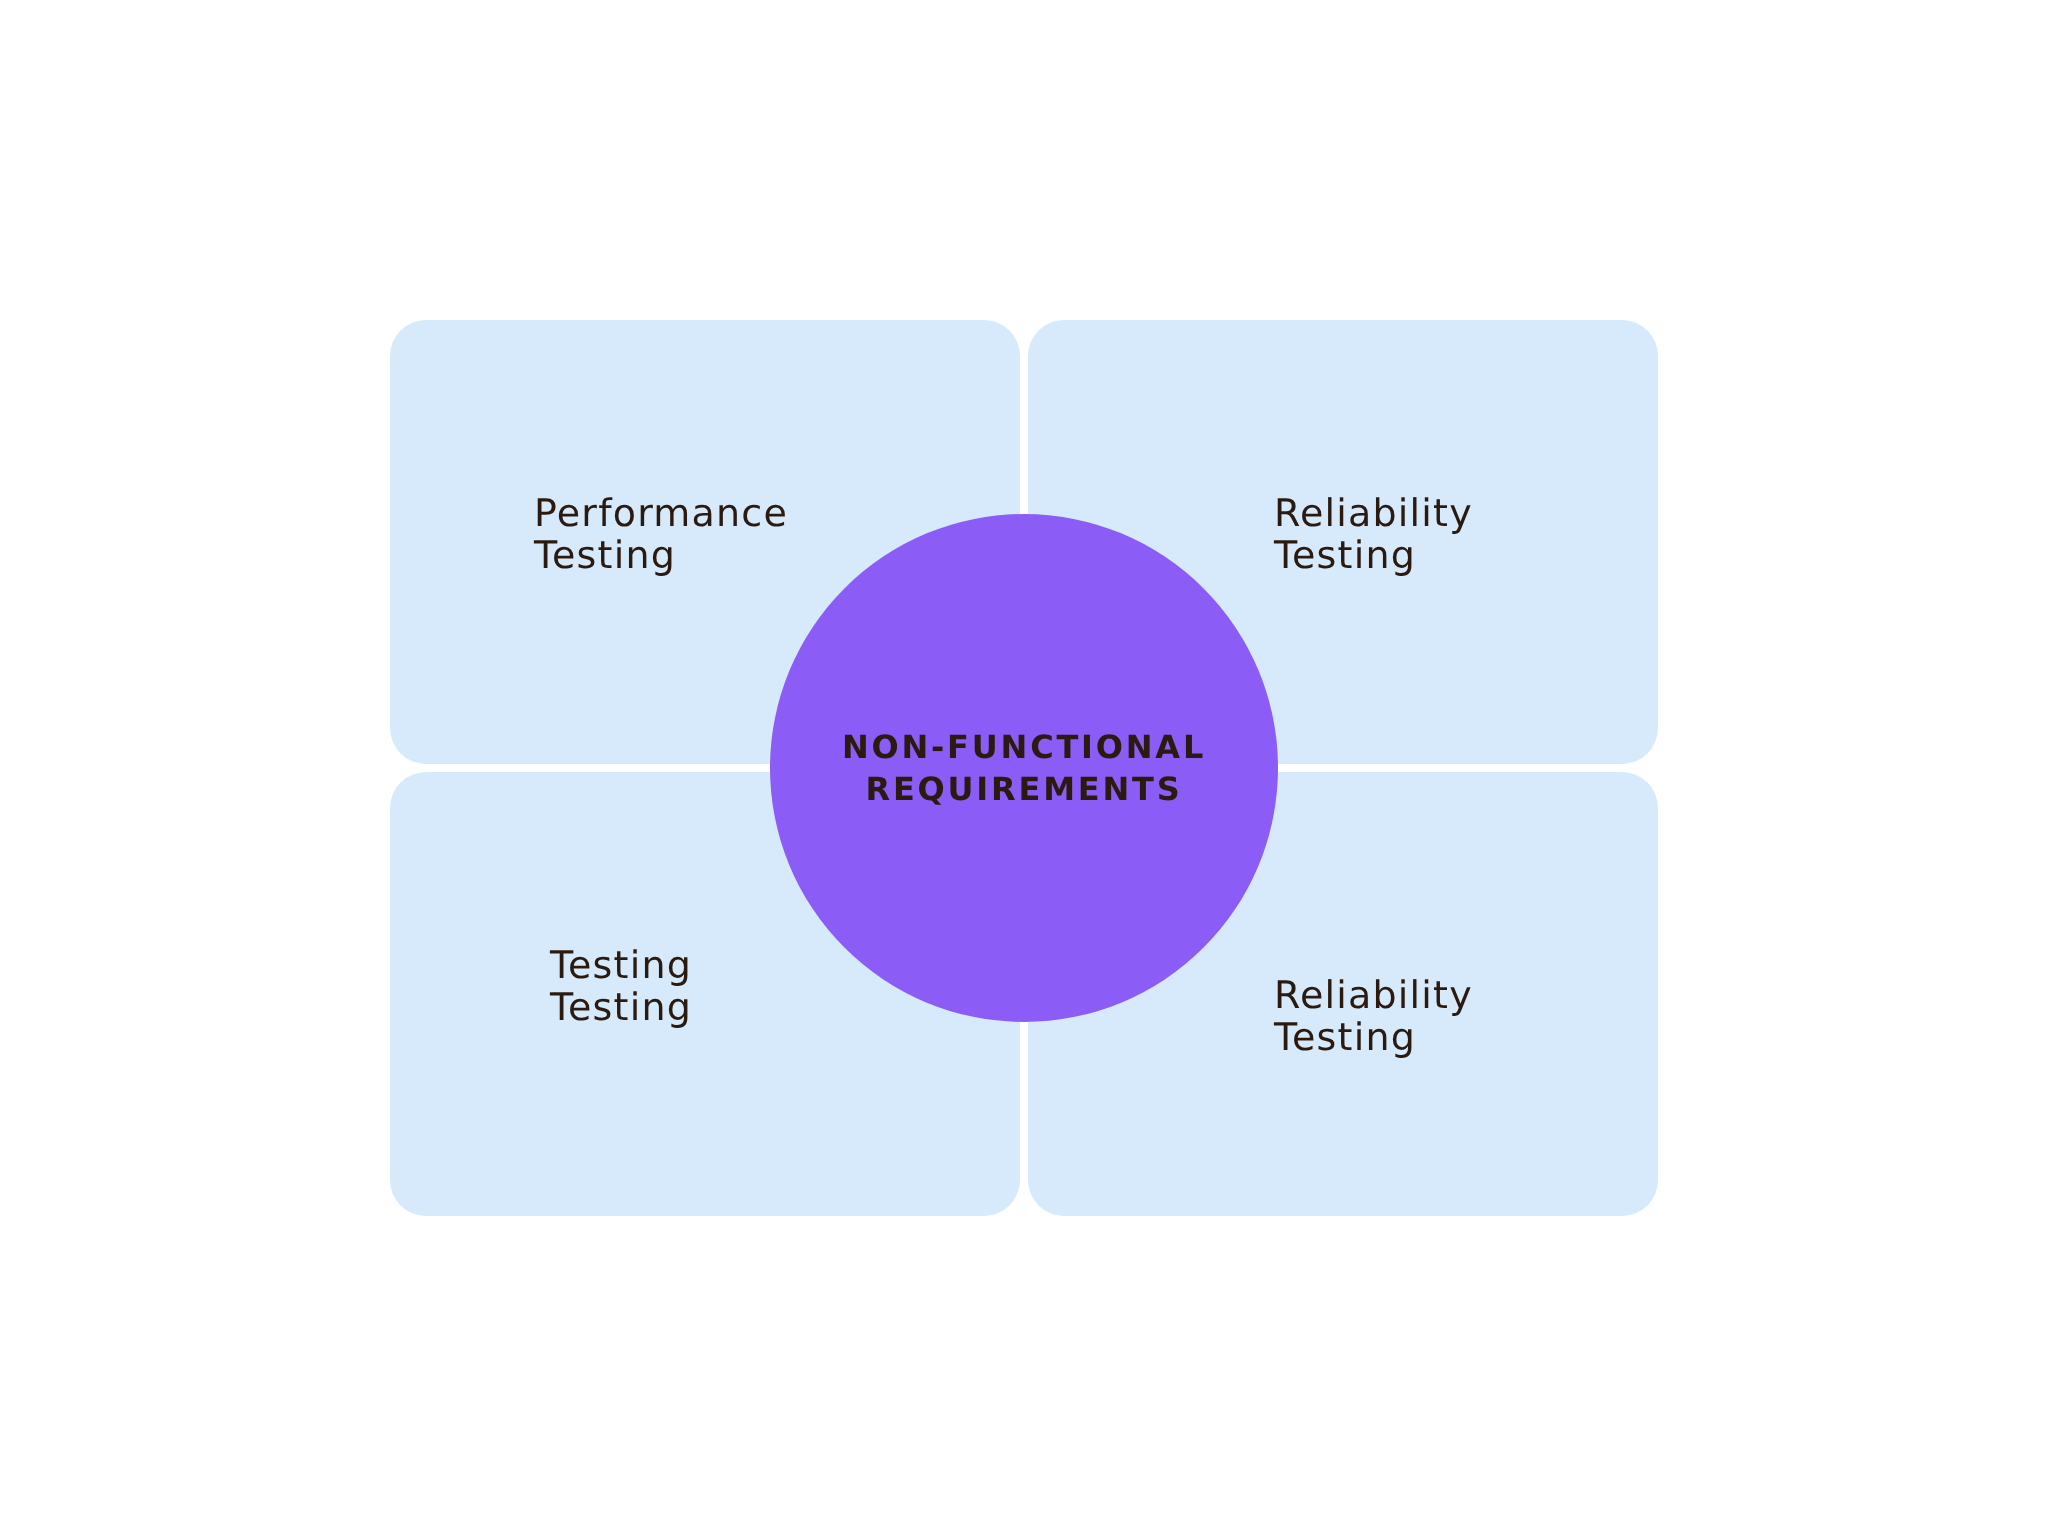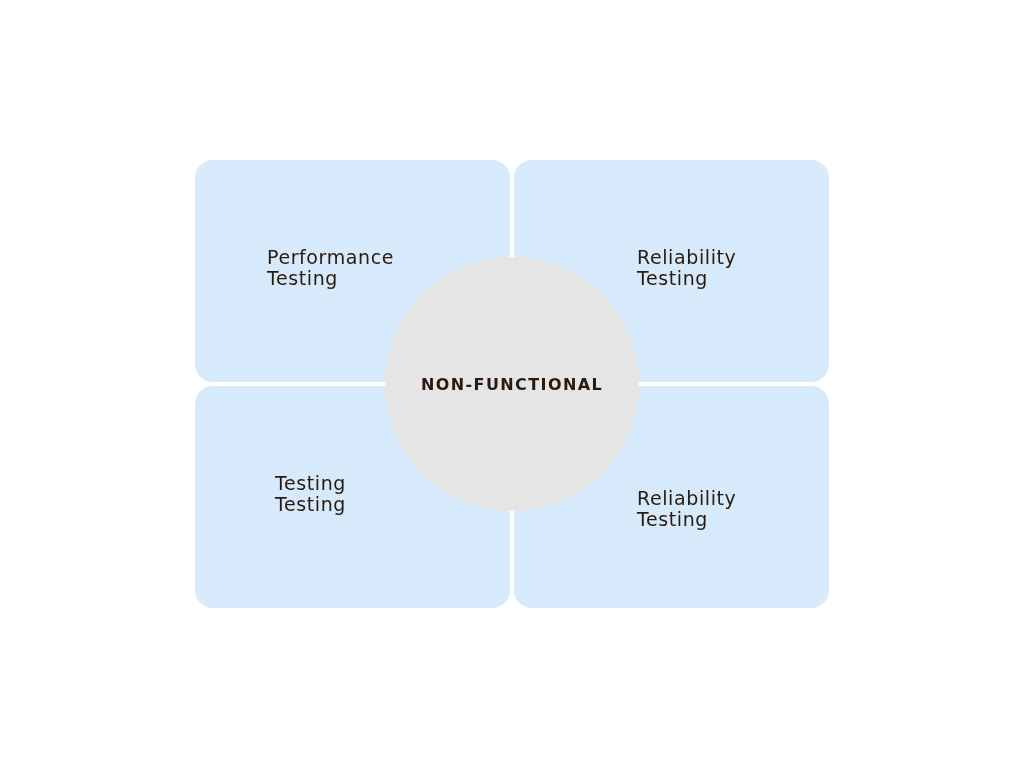--- a/index.html
+++ b/index.html
@@ -9,21 +9,21 @@
   .t1{left:195px;top:160px;width:315px;height:222px;}
   .t2{left:514px;top:160px;width:315px;height:222px;}
   .t3{left:195px;top:386px;width:315px;height:222px;}
   .t4{left:514px;top:386px;width:315px;height:222px;}
   .label{position:absolute;color:#2b1a10;font-weight:normal;font-size:19px;line-height:21px;letter-spacing:0.6px;}
   .label span{display:block;}
   .l1{left:267px;top:247px;}
   .l2{left:637px;top:247px;}
   .l3{left:275px;top:473px;}
   .l4{left:637px;top:488px;}
-  .circle{position:absolute;left:385px;top:257px;width:254px;height:254px;border-radius:50%;background:#e5e5e5;
+  .circle{position:absolute;left:385px;top:257px;width:254px;height:254px;border-radius:50%;background:#8b5cf6;
           display:flex;flex-direction:column;align-items:center;justify-content:center;}
   .center-text{color:#2b1a10;font-weight:bold;font-size:16px;line-height:21px;letter-spacing:1.4px;text-align:center;}
   .center-text span{display:block;}
 </style>
 </head>
 <body>
 
 <div>
   <div class="tile t1"></div>
   <div class="tile t2"></div>
@@ -43,15 +43,16 @@
     <span>Testing</span>
   </div>
   <div class="label l4">
     <span>Reliability</span>
     <span>Testing</span>
   </div>
 
   <div class="circle">
     <div class="center-text">
       <span>NON-FUNCTIONAL</span>
+      <span>REQUIREMENTS</span>
     </div>
   </div>
 </div>
 
 </body></html>

